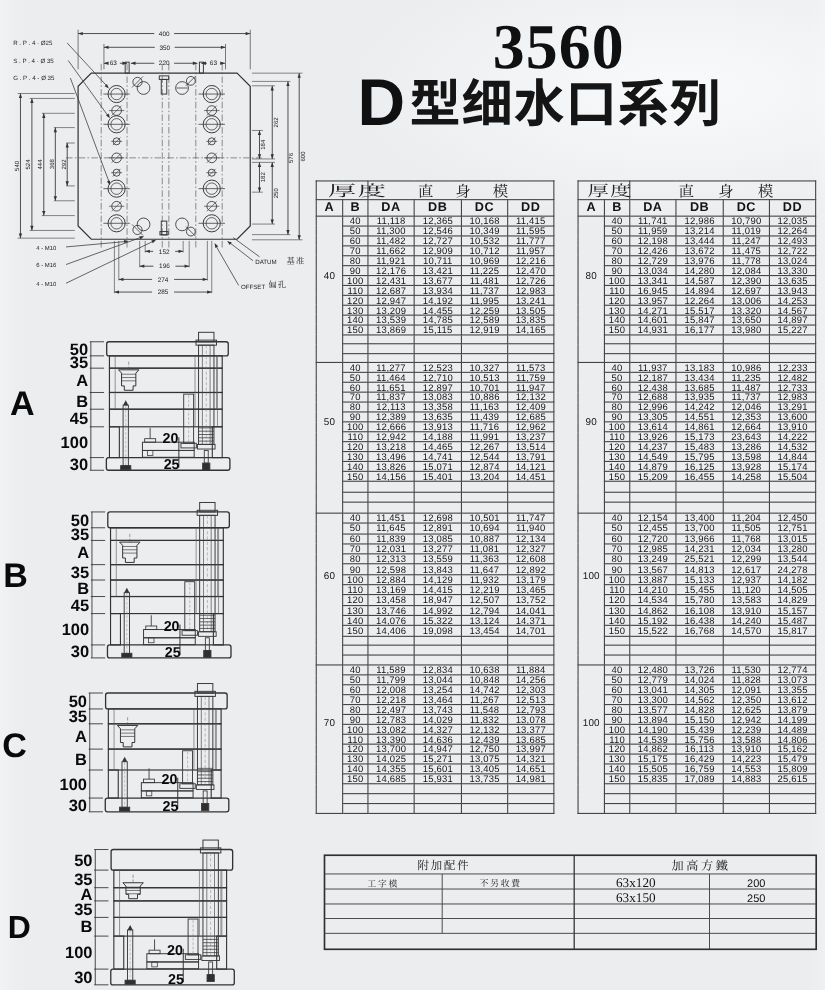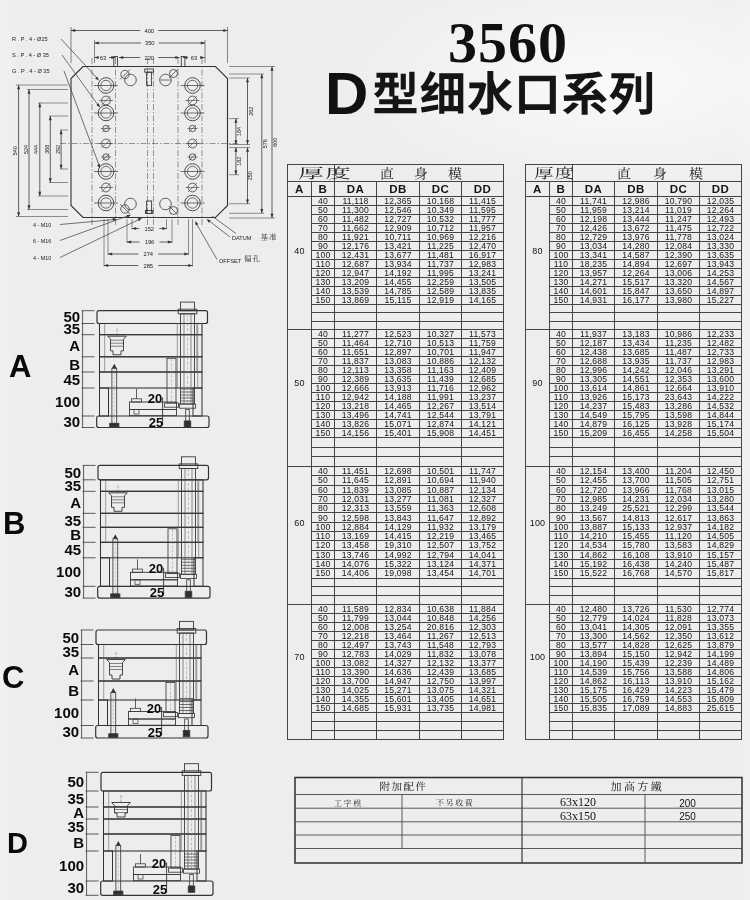--- a/index.html
+++ b/index.html
@@ -96,21 +96,21 @@
           <td>12,176</td>
           <td>13,421</td>
           <td>11,225</td>
           <td>12,470</td>
         </tr>
 <tr style="height:9.0px">
           <td class="b">100</td>
           <td>12,431</td>
           <td>13,677</td>
           <td>11,481</td>
-          <td>16,917</td>
+          <td>12,726</td>
         </tr>
 <tr style="height:9.0px">
           <td class="b">110</td>
           <td>12,687</td>
           <td>13,934</td>
           <td>11,737</td>
           <td>12,983</td>
         </tr>
 <tr style="height:9.0px">
           <td class="b">120</td>
@@ -238,21 +238,21 @@
           <td class="b">140</td>
           <td>13,826</td>
           <td>15,071</td>
           <td>12,874</td>
           <td>14,121</td>
         </tr>
 <tr style="height:8.8px">
           <td class="b">150</td>
           <td>14,156</td>
           <td>15,401</td>
-          <td>15,908</td>
+          <td>13,204</td>
           <td>14,451</td>
         </tr>
 <tr style="height:9.6px">
           <td class="b"></td>
           <td></td>
           <td></td>
           <td></td>
           <td></td>
         </tr>
 <tr style="height:9.6px">
@@ -324,21 +324,21 @@
 <tr style="height:9.3px">
           <td class="b">110</td>
           <td>13,169</td>
           <td>14,415</td>
           <td>12,219</td>
           <td>13,465</td>
         </tr>
 <tr style="height:9.3px">
           <td class="b">120</td>
           <td>13,458</td>
-          <td>19,310</td>
+          <td>18,947</td>
           <td>12,507</td>
           <td>13,752</td>
         </tr>
 <tr style="height:9.3px">
           <td class="b">130</td>
           <td>13,746</td>
           <td>14,992</td>
           <td>12,794</td>
           <td>14,041</td>
         </tr>
@@ -391,21 +391,21 @@
           <td class="b">50</td>
           <td>11,799</td>
           <td>13,044</td>
           <td>10,848</td>
           <td>14,256</td>
         </tr>
 <tr style="height:8.7px">
           <td class="b">60</td>
           <td>12,008</td>
           <td>13,254</td>
-          <td>20,816</td>
+          <td>14,742</td>
           <td>12,303</td>
         </tr>
 <tr style="height:8.7px">
           <td class="b">70</td>
           <td>12,218</td>
           <td>13,464</td>
           <td>11,267</td>
           <td>12,513</td>
         </tr>
 <tr style="height:8.7px">
@@ -557,21 +557,21 @@
         </tr>
 <tr style="height:9.0px">
           <td class="b">100</td>
           <td>13,341</td>
           <td>14,587</td>
           <td>12,390</td>
           <td>13,635</td>
         </tr>
 <tr style="height:9.0px">
           <td class="b">110</td>
-          <td>18,235</td>
+          <td>16,945</td>
           <td>14,894</td>
           <td>12,697</td>
           <td>13,943</td>
         </tr>
 <tr style="height:9.0px">
           <td class="b">120</td>
           <td>13,957</td>
           <td>12,264</td>
           <td>13,006</td>
           <td>14,253</td>
@@ -762,21 +762,21 @@
           <td>13,249</td>
           <td>25,521</td>
           <td>12,299</td>
           <td>13,544</td>
         </tr>
 <tr style="height:9.3px">
           <td class="b">90</td>
           <td>13,567</td>
           <td>14,813</td>
           <td>12,617</td>
-          <td>13,863</td>
+          <td>24,278</td>
         </tr>
 <tr style="height:9.3px">
           <td class="b">100</td>
           <td>13,887</td>
           <td>15,133</td>
           <td>12,937</td>
           <td>14,182</td>
         </tr>
 <tr style="height:9.3px">
           <td class="b">110</td>

